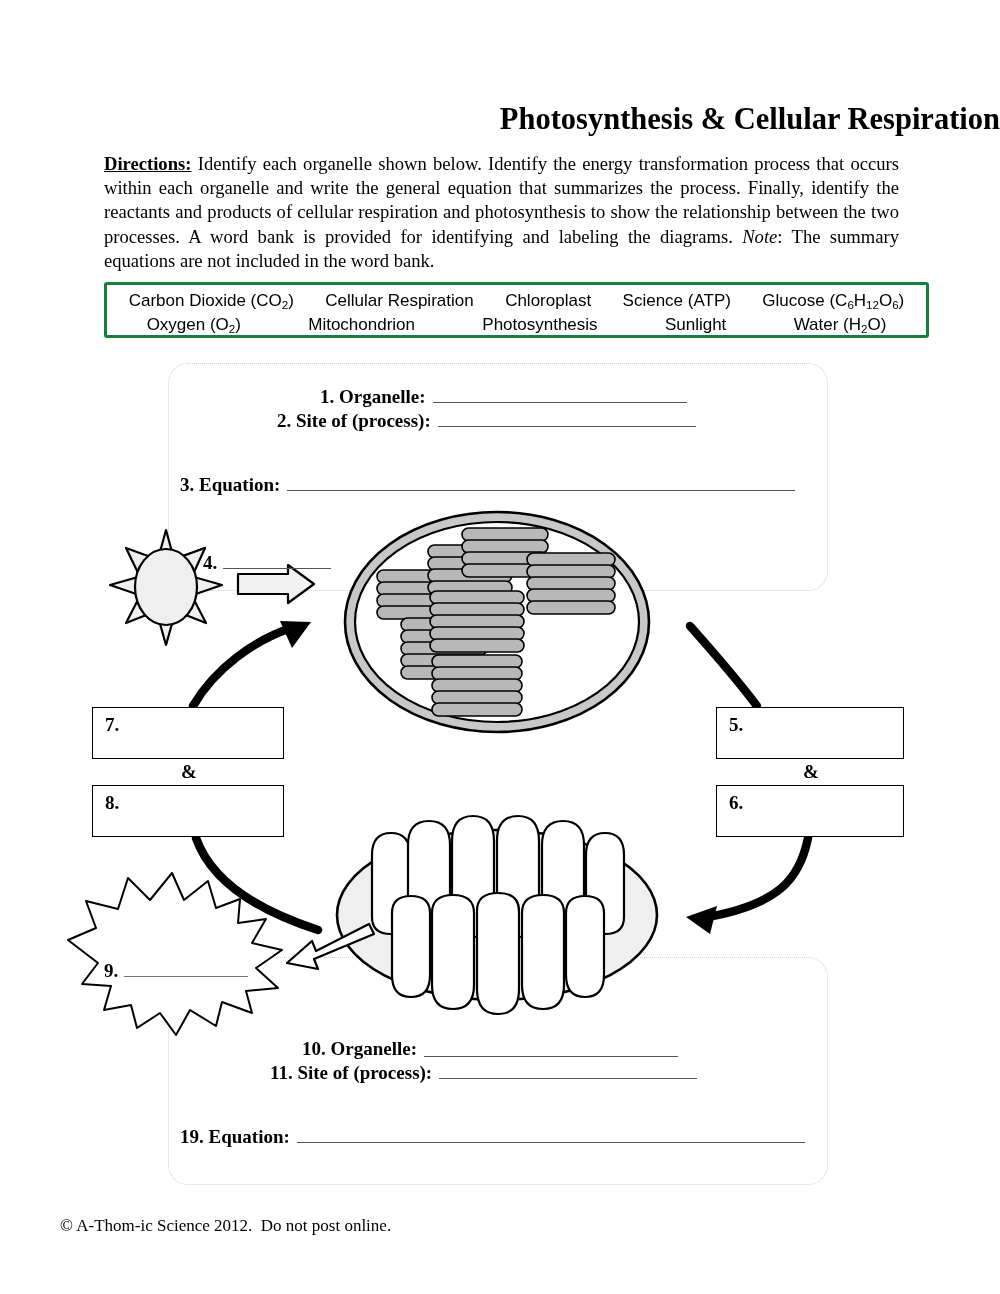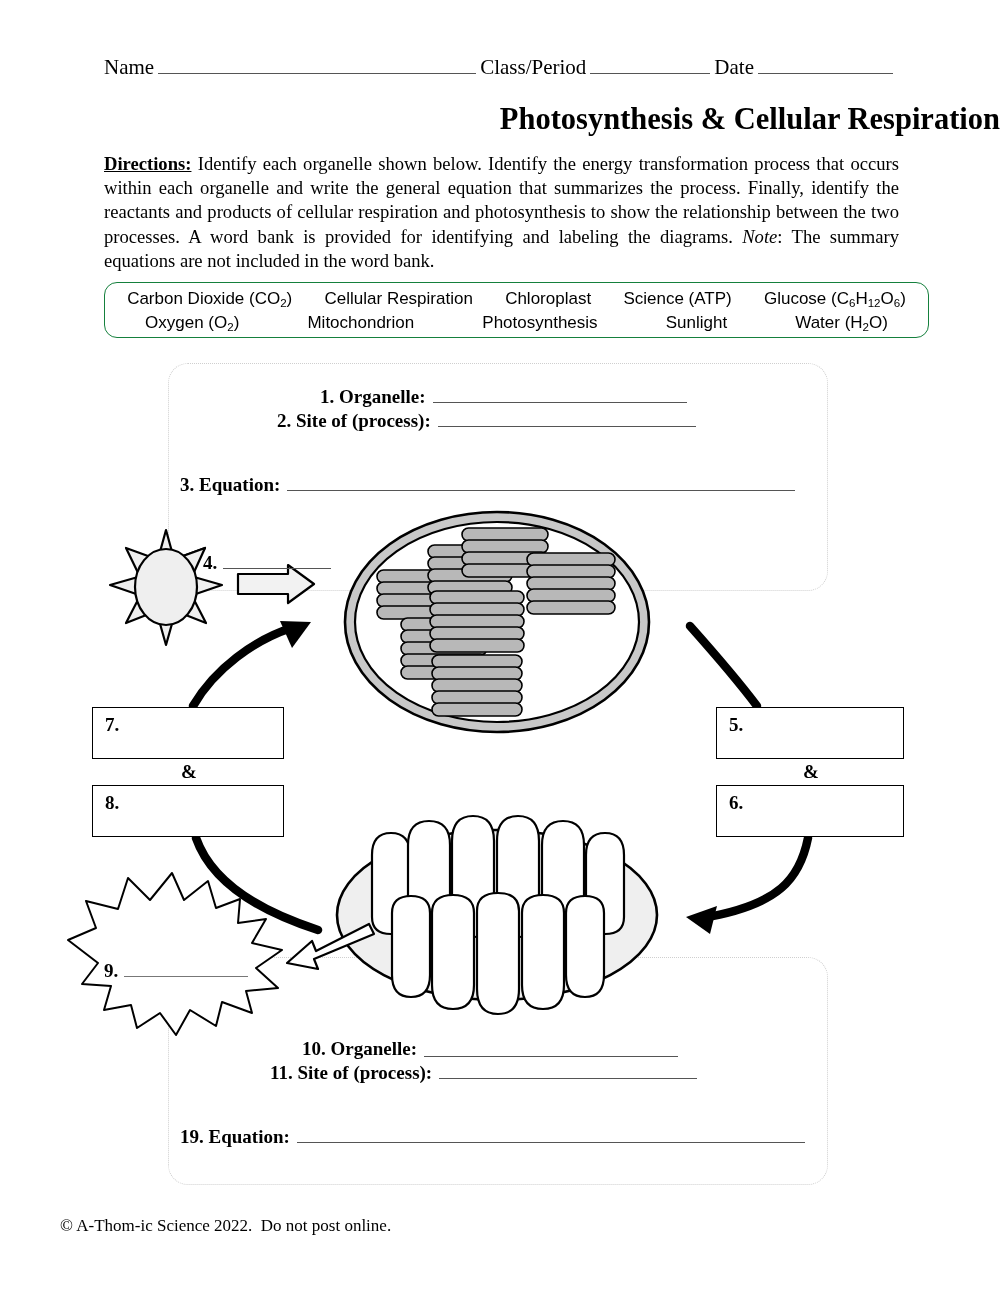--- a/index.html
+++ b/index.html
@@ -67,22 +67,22 @@
   .directions b { font-weight: bold; text-decoration: underline; }
   .directions i { font-style: italic; }
 
   
   .wordbank {
     position: absolute;
     left: 104px;
     top: 282px;
     width: 825px;
     height: 56px;
-    border: 1px solid #15803d;
-    border-radius: 13px;
+    border: 3px solid #15803d;
+    border-radius: 3px;
     font-family: "Liberation Sans", sans-serif;
     box-sizing: border-box;
     padding-top: 4px;
   }
   .wb-row {
     display: flex;
     justify-content: space-around;
     align-items: center;
     height: 24px;
     font-size: 17px;
@@ -206,28 +206,20 @@
     width: 1000px;
     height: 1294px;
     pointer-events: none;
   }
 </style>
 </head>
 <body>
 
 <div id="page">
 
-  <div class="name-row">
-    <span class="lbl">Name</span>
-    <span class="blank-line bl-name"></span>
-    <span class="lbl">Class/Period</span>
-    <span class="blank-line bl-class"></span>
-    <span class="lbl">Date</span>
-    <span class="blank-line bl-date"></span>
-  </div>
 
   <div class="title">Photosynthesis &amp; Cellular Respiration</div>
 
   <div class="directions">
     <b>Directions:</b><span> Identify each organelle shown below. Identify the energy transformation process that occurs within each organelle and write the general equation that summarizes the process. Finally, identify the reactants and products of cellular respiration and photosynthesis to show the relationship between the two processes. A word bank is provided for identifying and labeling the diagrams. </span><i>Note</i><span>: The summary equations are not included in the word bank.</span>
   </div>
 
   <div class="wordbank">
     <div class="wb-row">
       <span>Carbon Dioxide (CO<sub>2</sub>)</span>
@@ -399,15 +391,15 @@
     <span class="uline"></span>
   </div>
 
   <div class="rbox" id="box7">7.</div>
   <div class="rbox" id="box8">8.</div>
   <div class="rbox" id="box5">5.</div>
   <div class="rbox" id="box6">6.</div>
   <div class="amp" id="amp-left">&amp;</div>
   <div class="amp" id="amp-right">&amp;</div>
 
-  <div class="footer">© A-Thom-ic Science 2022.  Do not post online.</div>
+  <div class="footer">© A-Thom-ic Science 2012.  Do not post online.</div>
 
 </div>
 
 </body></html>

